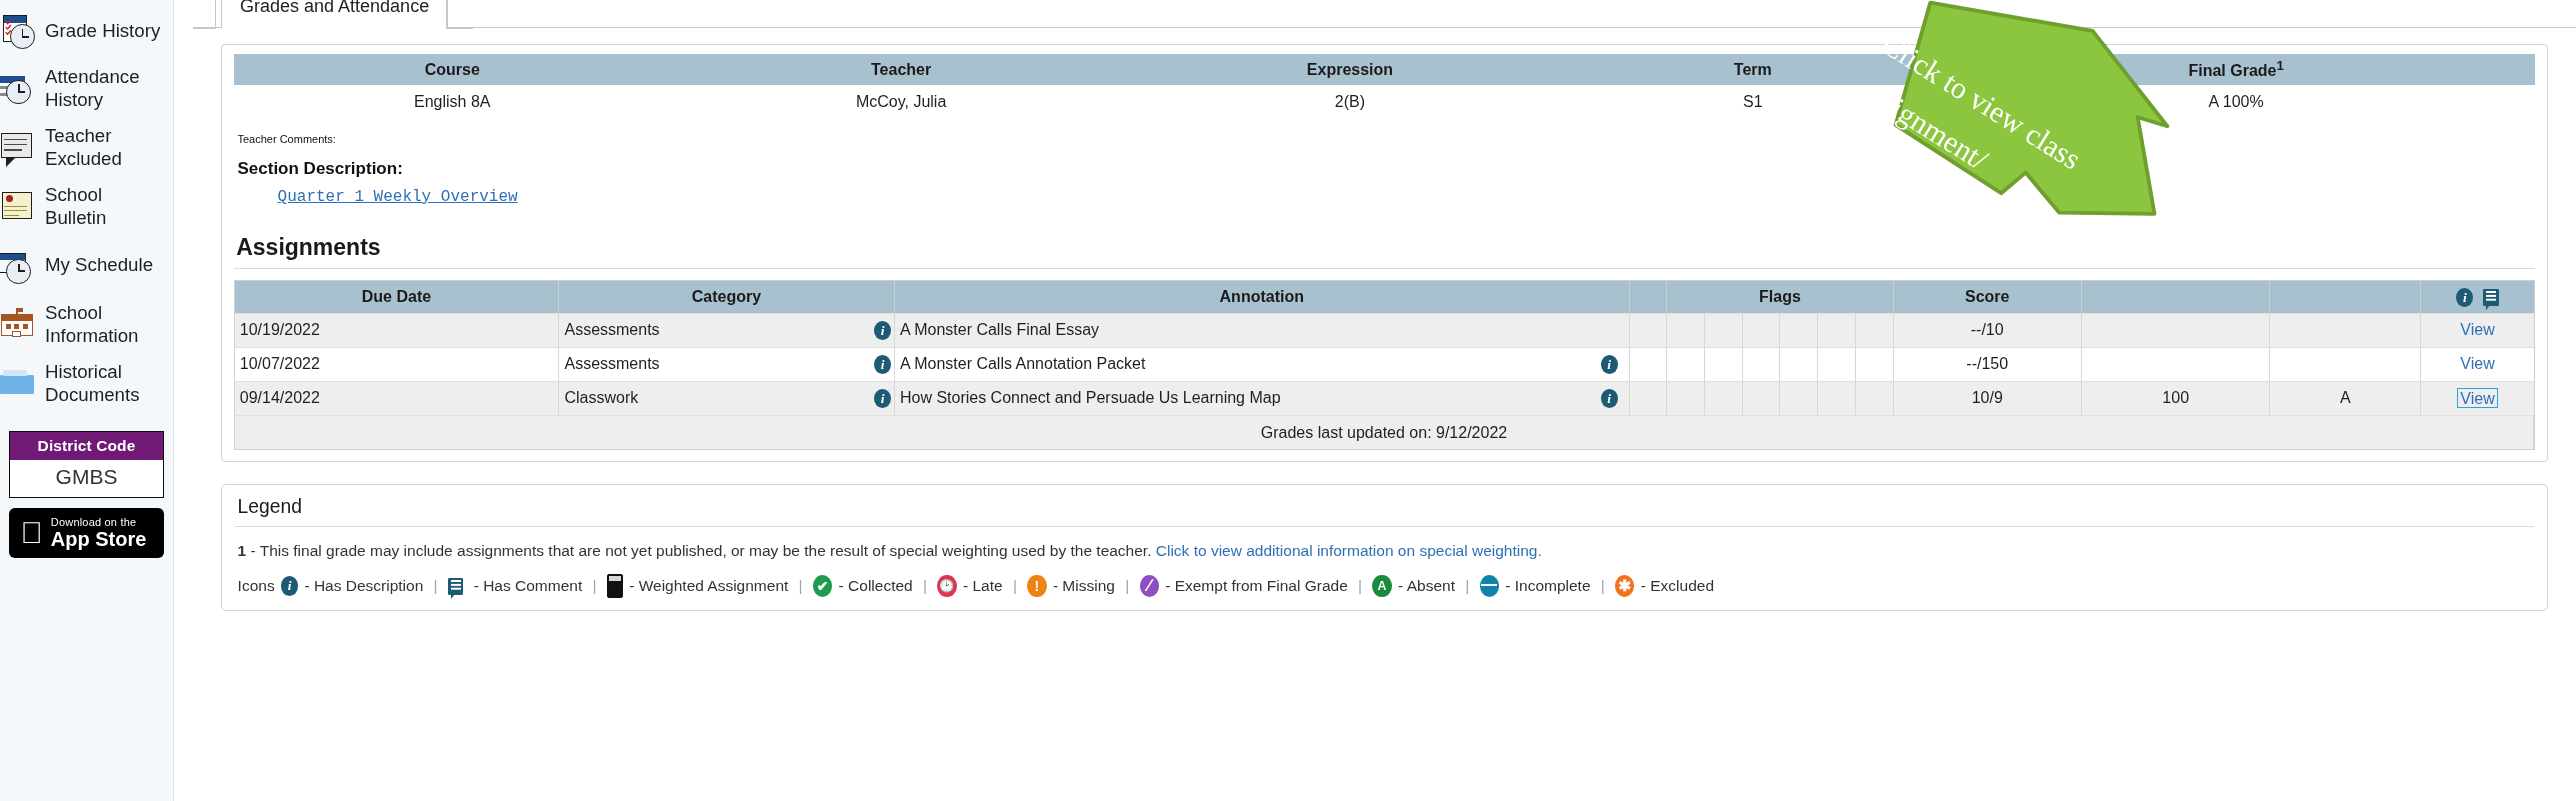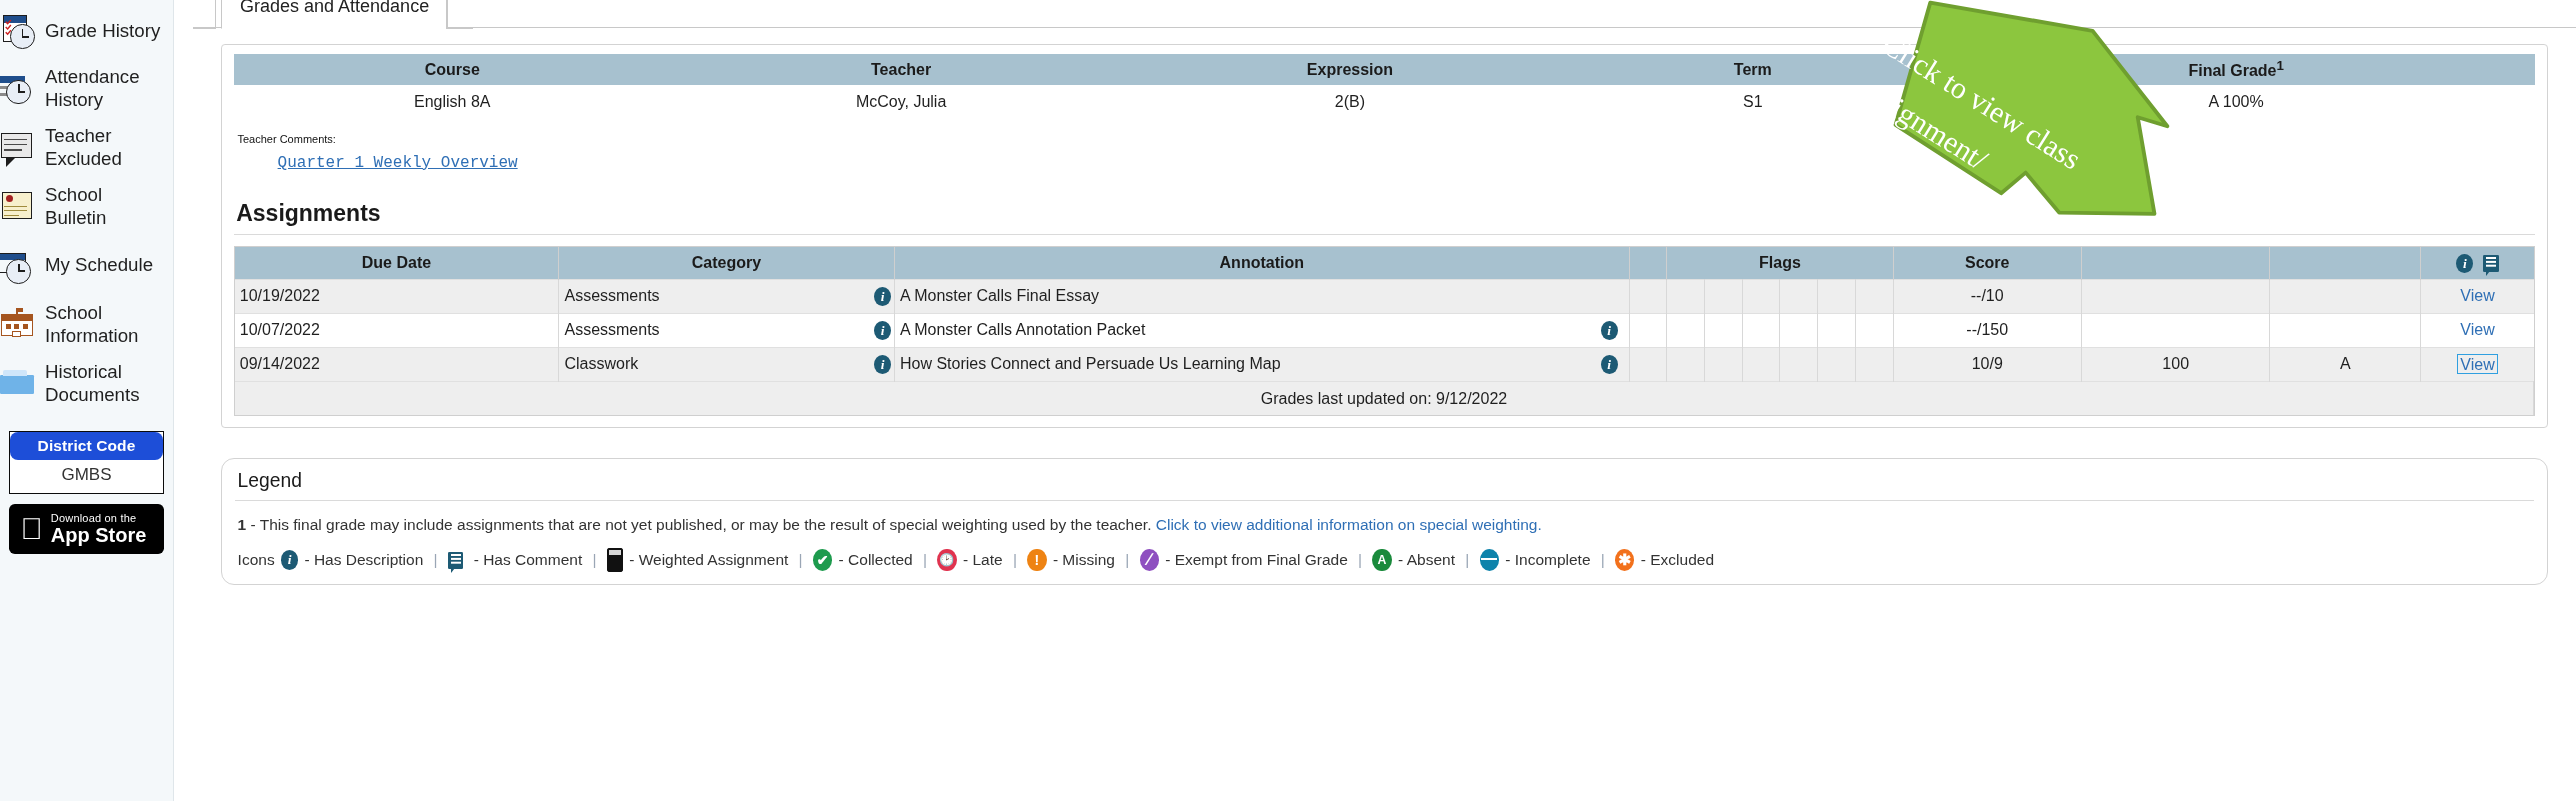--- a/index.html
+++ b/index.html
@@ -109,32 +109,31 @@
     background:#cfe6fa; border-radius:1.9px 1.9px 0 0;
   }
 
   
   .district-box {
     margin: 18px 9px 0 9px;
     border: 1.9px solid #0b0b0b;
     background: #ffffff;
   }
   .district-hdr {
-    background: #1d4ed8;
+    background: #701a75;
     color: #fff;
     text-align: center;
     font-size: 15.5px;
     font-weight: bold;
     padding: 4.5px 0 5.8px 0;
     letter-spacing: 0.1px;
-    border-radius: 8px;
   }
   .district-code {
     text-align: center;
-    font-size: 17px;
+    font-size: 21px;
     color: #333;
     padding: 5.2px 0 7.7px 0;
     background: #fff;
   }
   .store-badge {
     margin: 10.3px 9px 0 9px;
     background: #000;
     border-radius: 5.8px;
     height: 50px;
     display: flex;
@@ -355,23 +354,23 @@
     font-size: 16px;
     text-decoration: none;
   }
   .view-focus {
     outline: 1.3px solid #2f9fe0;
     padding: 0.6px 1.9px;
   }
 
   
   #legend {
-    margin: 30px 28px 0 28px;
+    margin: 22px 28px 0 28px;
     border: 0.6px solid #d3d3d3;
-    border-radius: 13px;
+    border-radius: 5px;
     box-sizing: border-box;
     padding: 9px 13px 11.6px 13px;
   }
   .legend-title {
     font-size: 19.3px;
     color: #1a1a1a;
     font-weight: normal;
     margin: 2.6px 0 0 2.6px;
   }
   .legend-rule { border-top: 1.3px solid #dadada; margin: 7.7px 0 0 0; }
@@ -579,20 +578,21 @@
               <td>English 8A</td>
               <td>McCoy, Julia</td>
               <td>2(B)</td>
               <td>S1</td>
               <td>A  100%</td>
             </tr>
           </tbody>
         </table>
 
         <div class="tc-label">Teacher Comments:</div>
+        <div class="sd-label">Section Description:</div>
         <a class="sd-link" href="#">Quarter 1 Weekly Overview</a>
 
         <h2 class="section-title" style="margin-left:2.6px;">Assignments</h2>
         <div class="section-rule" style="margin-left:0;margin-right:0;"></div>
 
         <div id="assign-wrap" style="margin-left:0;margin-right:0;">
           <table class="atable">
             <colgroup>
               <col style="width:2.6%">
               <col style="width:6.0%">

